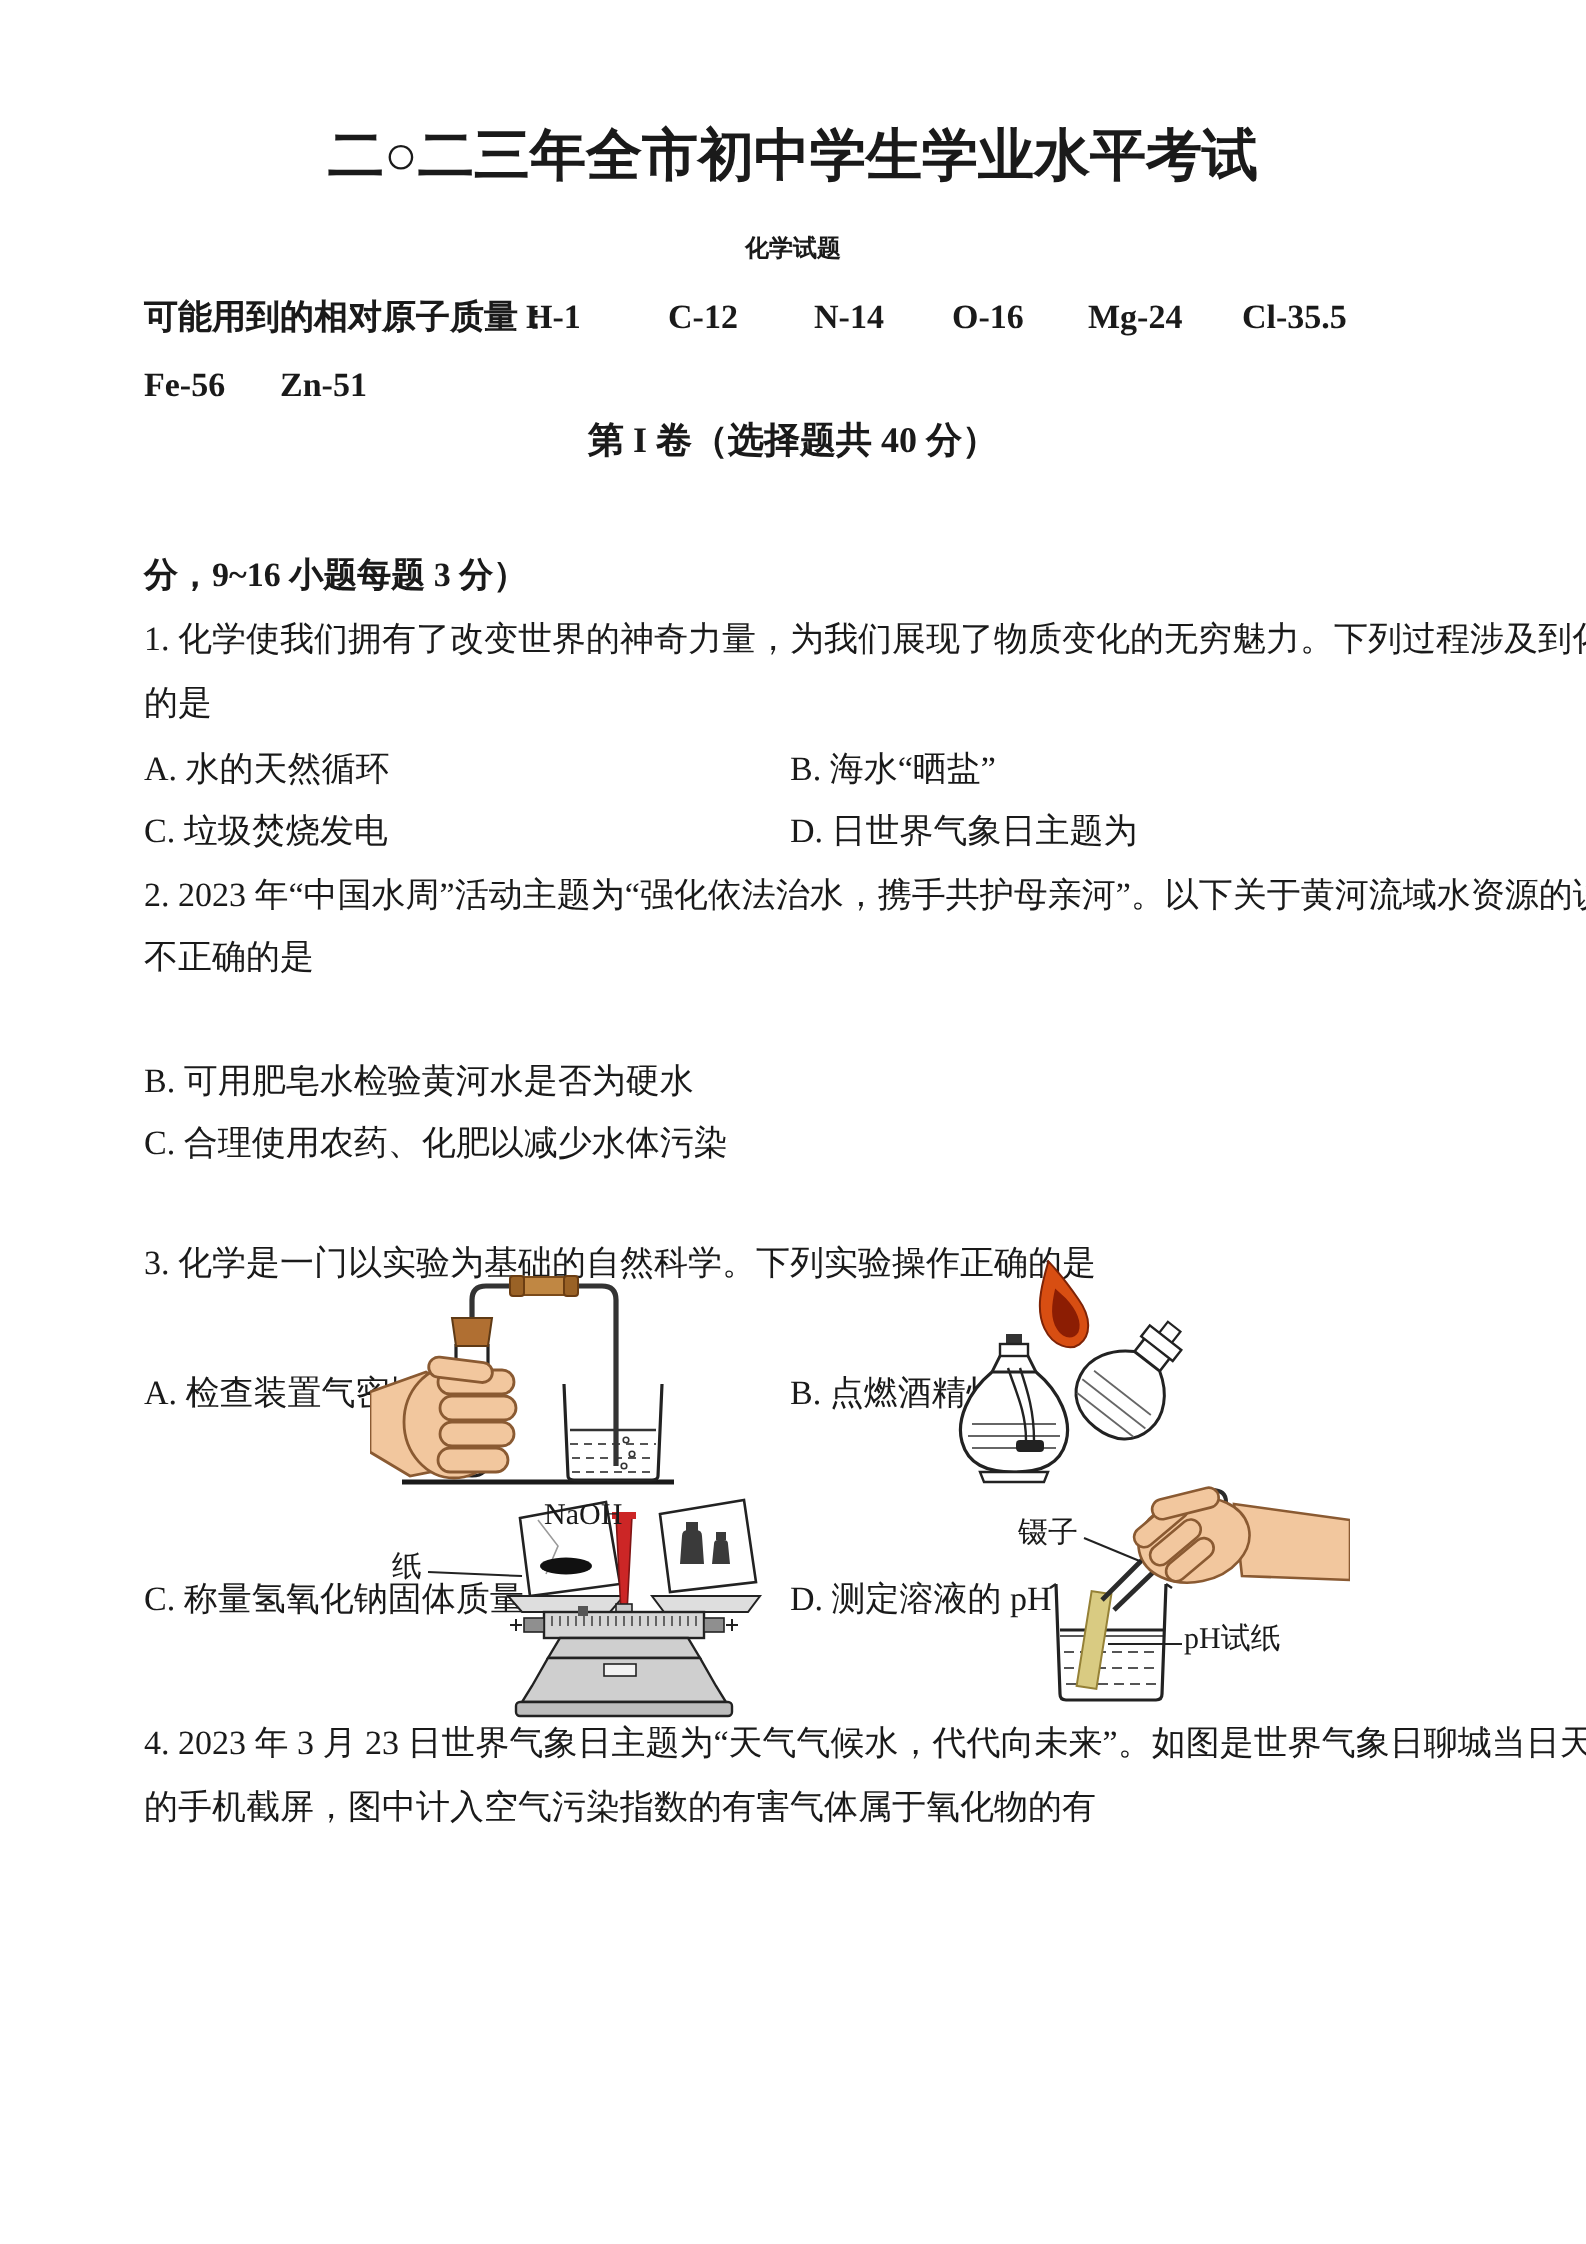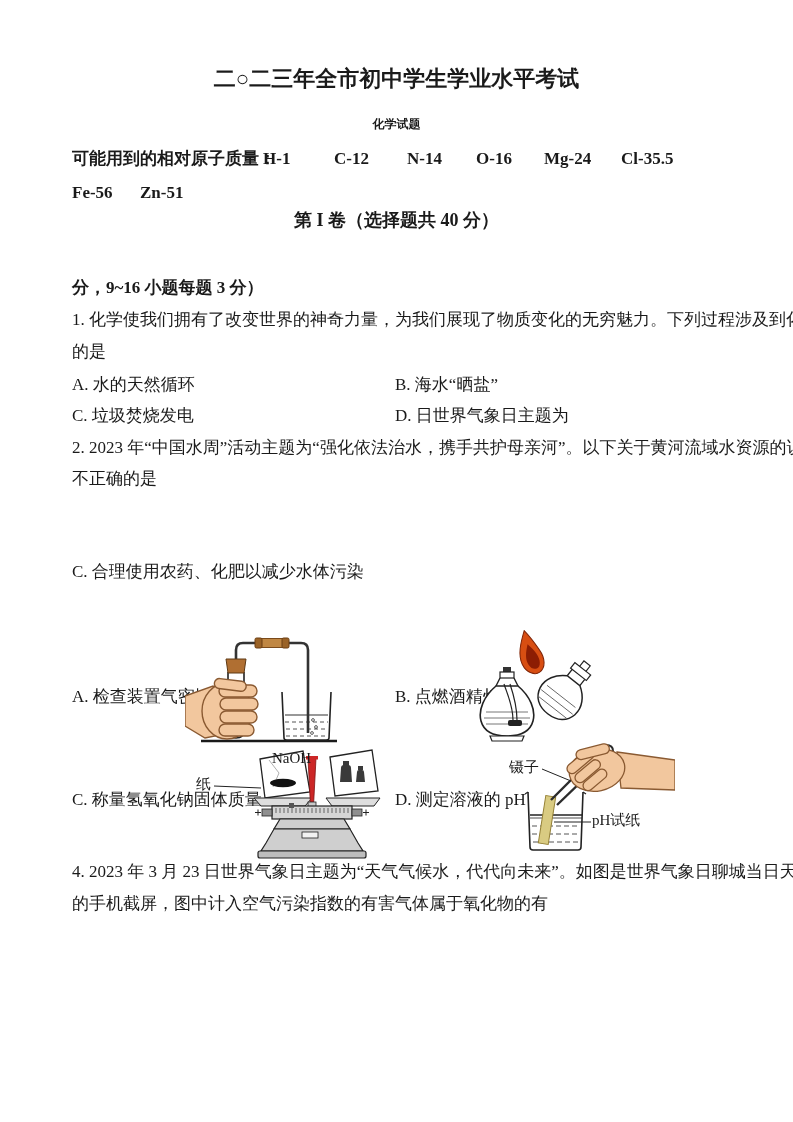--- a/index.html
+++ b/index.html
@@ -3,21 +3,21 @@
 <meta charset="utf-8">
 <style>
   html,body{margin:0;padding:0;background:#ffffff;}
   .page{
     position:relative;width:793px;height:1122px;margin:0 auto;background:#ffffff;
     font-family:"Liberation Serif","DejaVu Serif",serif;color:#1a1a1a;overflow:hidden;
   }
   .ln{position:absolute;font-size:17px;line-height:22px;white-space:nowrap;}
   .b{font-weight:bold;}
   .center{left:0;width:100%;text-align:center;}
-  .title{font-size:22px;}
+  .title{font-size:28px;}
   .subtitle{font-size:12px;}
   .part{font-size:18px;}
   .small{font-size:15px;}
   .fig{position:absolute;}
 </style>
 </head>
 <body>
 
 <div class="page">
 
@@ -39,22 +39,24 @@
 
   <div class="ln" style="left:72px;top:309px">1. 化学使我们拥有了改变世界的神奇力量，为我们展现了物质变化的无穷魅力。下列过程涉及到化学变化</div>
   <div class="ln" style="left:72px;top:341px">的是</div>
   <div class="ln" style="left:72px;top:374px">A. 水的天然循环</div>
   <div class="ln" style="left:395px;top:374px">B. 海水“晒盐”</div>
   <div class="ln" style="left:72px;top:405px">C. 垃圾焚烧发电</div>
   <div class="ln" style="left:395px;top:405px">D. 日世界气象日主题为</div>
 
   <div class="ln" style="left:72px;top:437px">2. 2023 年“中国水周”活动主题为“强化依法治水，携手共护母亲河”。以下关于黄河流域水资源的说法</div>
   <div class="ln" style="left:72px;top:468px">不正确的是</div>
+  <div class="ln" style="left:72px;top:530px">B. 可用肥皂水检验黄河水是否为硬水</div>
   <div class="ln" style="left:72px;top:561px">C. 合理使用农药、化肥以减少水体污染</div>
 
+  <div class="ln" style="left:72px;top:621px">3. 化学是一门以实验为基础的自然科学。下列实验操作正确的是</div>
   <div class="ln" style="left:72px;top:686px">A. 检查装置气密性</div>
   <div class="ln" style="left:395px;top:686px">B. 点燃酒精灯</div>
   <div class="ln" style="left:72px;top:789px">C. 称量氢氧化钠固体质量</div>
   <div class="ln" style="left:395px;top:789px">D. 测定溶液的 pH</div>
 
   <svg class="fig" style="left:185px;top:634px" width="265" height="112" viewBox="0 0 265 112">
     <line x1="16" y1="107" x2="152" y2="107" stroke="#1a1a1a" stroke-width="2.4"></line>
     <g>
       <path d="M97,58 L99,104 Q99,106 102,106 L141,106 Q144,106 144,104 L146,58" fill="#ffffff" stroke="#222222" stroke-width="1.6"></path>
       <line x1="100" y1="81" x2="143" y2="81" stroke="#333333" stroke-width="1.2"></line>

